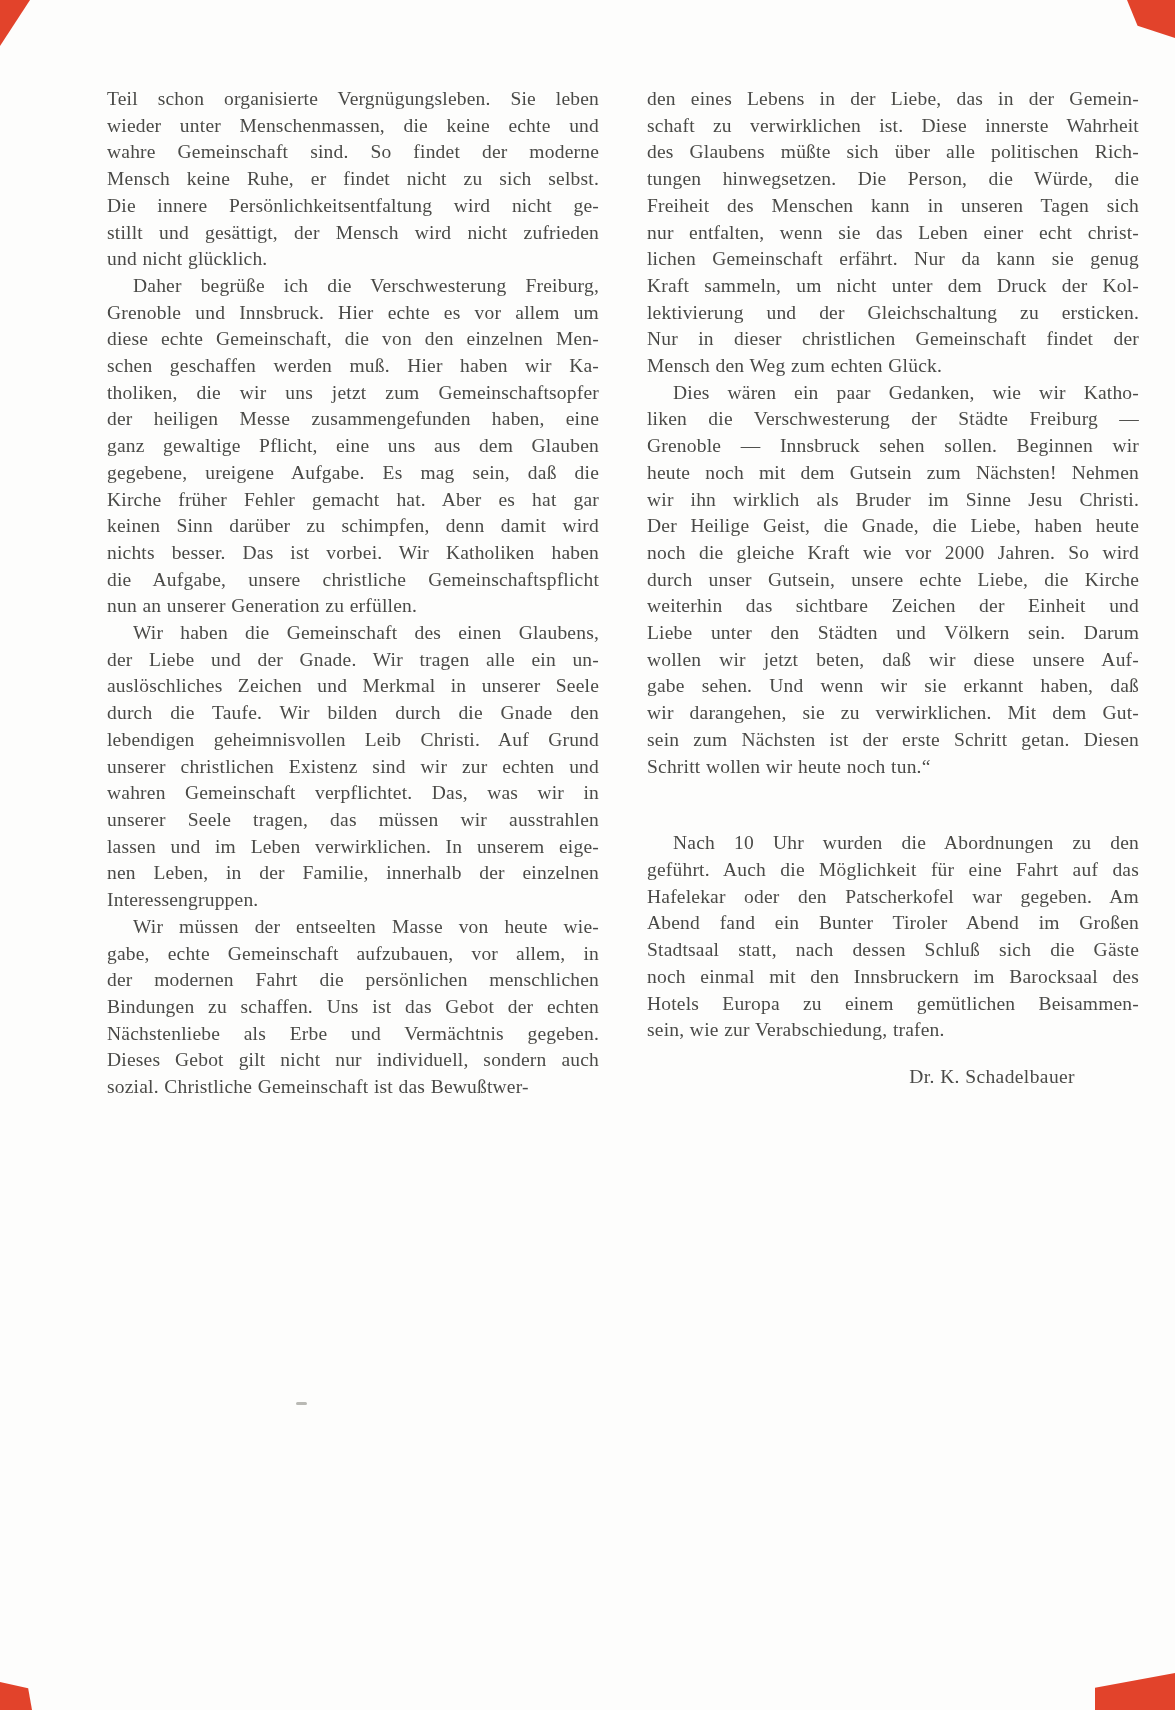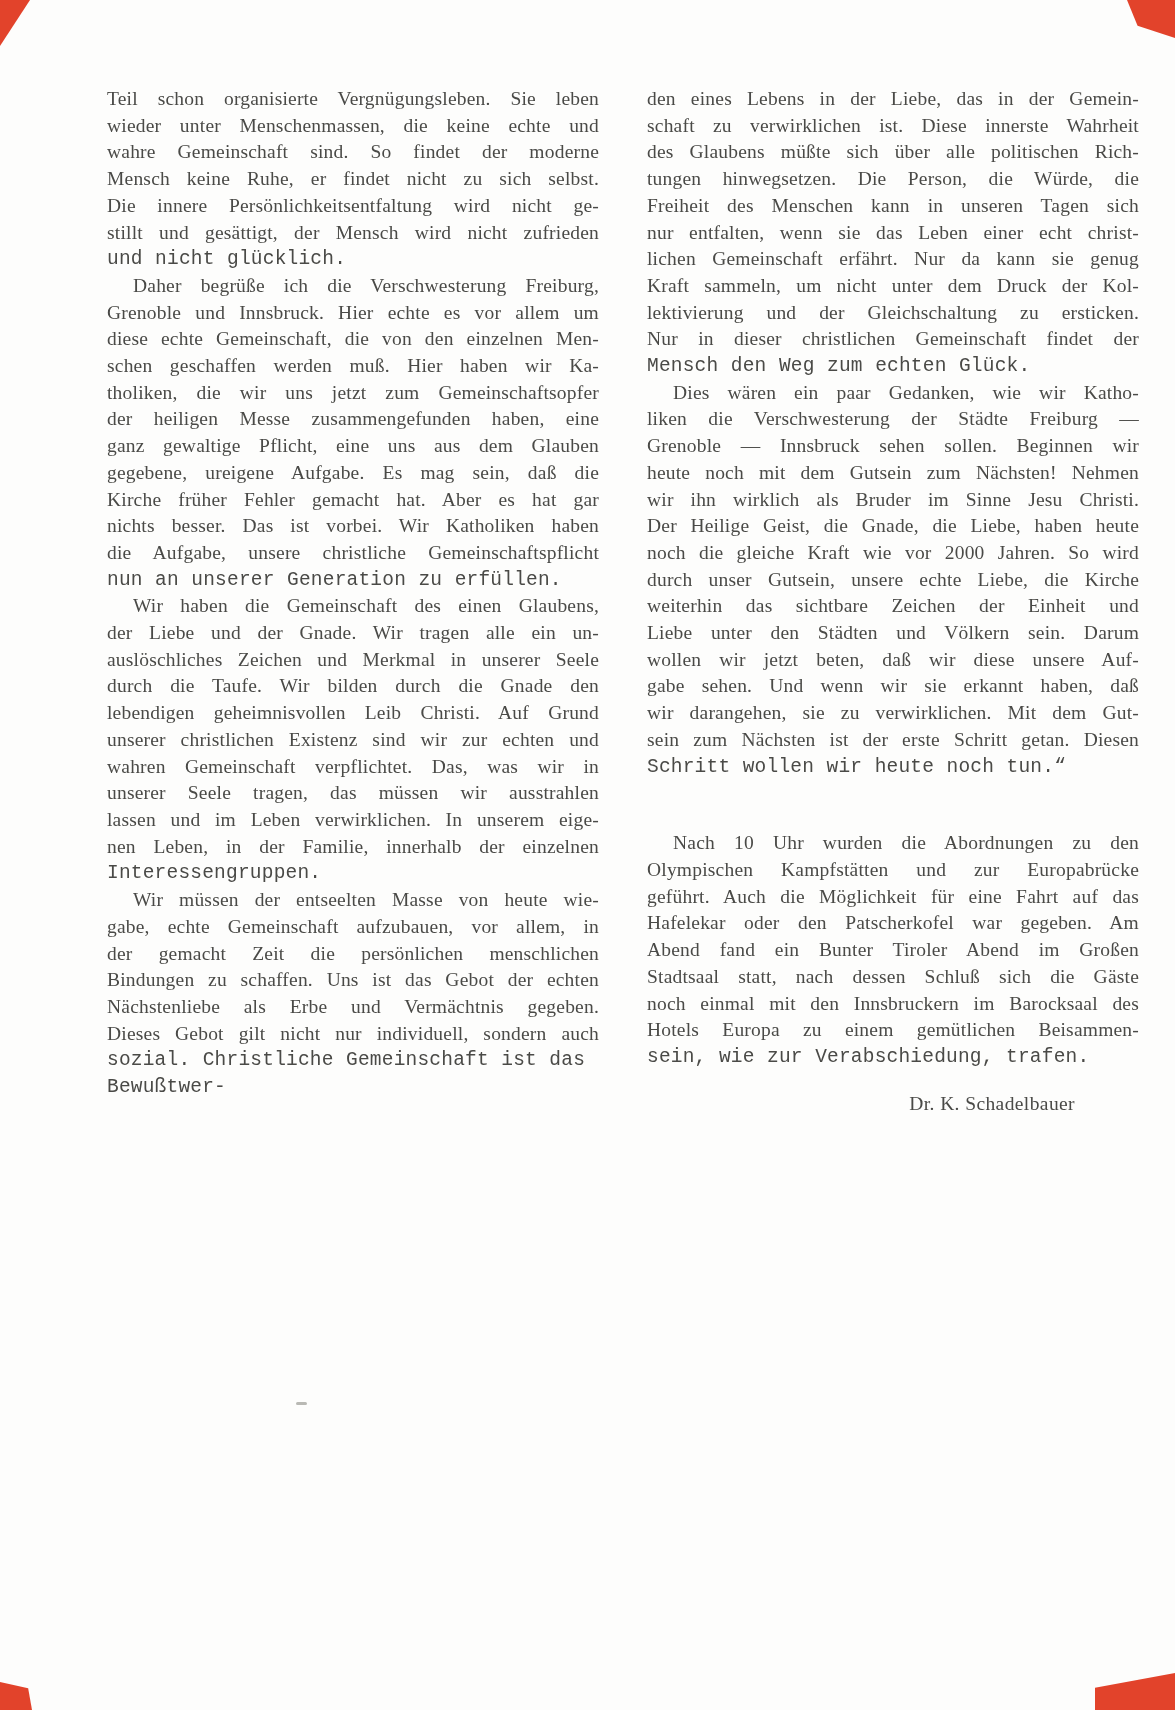--- a/index.html
+++ b/index.html
@@ -34,21 +34,20 @@
     color: var(--ink, #4a4a47);
     letter-spacing: 0.2px;
     word-spacing: 0.5px;
     text-align: justify;
     text-align-last: justify;
     white-space: normal;
   }
   .line.last {
     text-align: left;
     text-align-last: left;
-    font-family: Liberation Mono, monospace;
   }
   .para .line:first-child {
     text-indent: 26px;
   }
   .para.no-indent .line:first-child {
     text-indent: 0;
   }
   .para.gap-before {
     margin-top: 50px;
   }
@@ -109,41 +108,42 @@
         <div class="para">
           <div class="line">Daher begrüße ich die Verschwesterung Freiburg,</div>
           <div class="line">Grenoble und Innsbruck. Hier echte es vor allem um</div>
           <div class="line">diese echte Gemeinschaft, die von den einzelnen Men-</div>
           <div class="line">schen geschaffen werden muß. Hier haben wir Ka-</div>
           <div class="line">tholiken, die wir uns jetzt zum Gemeinschaftsopfer</div>
           <div class="line">der heiligen Messe zusammengefunden haben, eine</div>
           <div class="line">ganz gewaltige Pflicht, eine uns aus dem Glauben</div>
           <div class="line">gegebene, ureigene Aufgabe. Es mag sein, daß die</div>
           <div class="line">Kirche früher Fehler gemacht hat. Aber es hat gar</div>
+          <div class="line">keinen Sinn darüber zu schimpfen, denn damit wird</div>
           <div class="line">nichts besser. Das ist vorbei. Wir Katholiken haben</div>
           <div class="line">die Aufgabe, unsere christliche Gemeinschaftspflicht</div>
           <div class="line last">nun an unserer Generation zu erfüllen.</div>
         </div>
         <div class="para">
           <div class="line">Wir haben die Gemeinschaft des einen Glaubens,</div>
           <div class="line">der Liebe und der Gnade. Wir tragen alle ein un-</div>
           <div class="line">auslöschliches Zeichen und Merkmal in unserer Seele</div>
           <div class="line">durch die Taufe. Wir bilden durch die Gnade den</div>
           <div class="line">lebendigen geheimnisvollen Leib Christi. Auf Grund</div>
           <div class="line">unserer christlichen Existenz sind wir zur echten und</div>
           <div class="line">wahren Gemeinschaft verpflichtet. Das, was wir in</div>
           <div class="line">unserer Seele tragen, das müssen wir ausstrahlen</div>
           <div class="line">lassen und im Leben verwirklichen. In unserem eige-</div>
           <div class="line">nen Leben, in der Familie, innerhalb der einzelnen</div>
           <div class="line last">Interessengruppen.</div>
         </div>
         <div class="para">
           <div class="line">Wir müssen der entseelten Masse von heute wie-</div>
           <div class="line">gabe, echte Gemeinschaft aufzubauen, vor allem, in</div>
-          <div class="line">der gemacht Zeit die persönlichen menschlichen</div>
+          <div class="line">der modernen Fahrt die persönlichen menschlichen</div>
           <div class="line">Bindungen zu schaffen. Uns ist das Gebot der echten</div>
           <div class="line">Nächstenliebe als Erbe und Vermächtnis gegeben.</div>
           <div class="line">Dieses Gebot gilt nicht nur individuell, sondern auch</div>
           <div class="line last">sozial. Christliche Gemeinschaft ist das Bewußtwer-</div>
         </div>
       </div>
 
     <div class="col">
       <div>
           <div class="para no-indent">
@@ -171,21 +171,20 @@
             <div class="line">weiterhin das sichtbare Zeichen der Einheit und</div>
             <div class="line">Liebe unter den Städten und Völkern sein. Darum</div>
             <div class="line">wollen wir jetzt beten, daß wir diese unsere Auf-</div>
             <div class="line">gabe sehen. Und wenn wir sie erkannt haben, daß</div>
             <div class="line">wir darangehen, sie zu verwirklichen. Mit dem Gut-</div>
             <div class="line">sein zum Nächsten ist der erste Schritt getan. Diesen</div>
             <div class="line last">Schritt wollen wir heute noch tun.“</div>
           </div>
           <div class="para gap-before">
             <div class="line">Nach 10 Uhr wurden die Abordnungen zu den</div>
-            <div class="line">Olympischen Kampfstätten und zur Europabrücke</div>
             <div class="line">geführt. Auch die Möglichkeit für eine Fahrt auf das</div>
             <div class="line">Hafelekar oder den Patscherkofel war gegeben. Am</div>
             <div class="line">Abend fand ein Bunter Tiroler Abend im Großen</div>
             <div class="line">Stadtsaal statt, nach dessen Schluß sich die Gäste</div>
             <div class="line">noch einmal mit den Innsbruckern im Barocksaal des</div>
             <div class="line">Hotels Europa zu einem gemütlichen Beisammen-</div>
             <div class="line last">sein, wie zur Verabschiedung, trafen.</div>
           </div>
         </div>
       <div class="signature">Dr. K. Schadelbauer</div>

